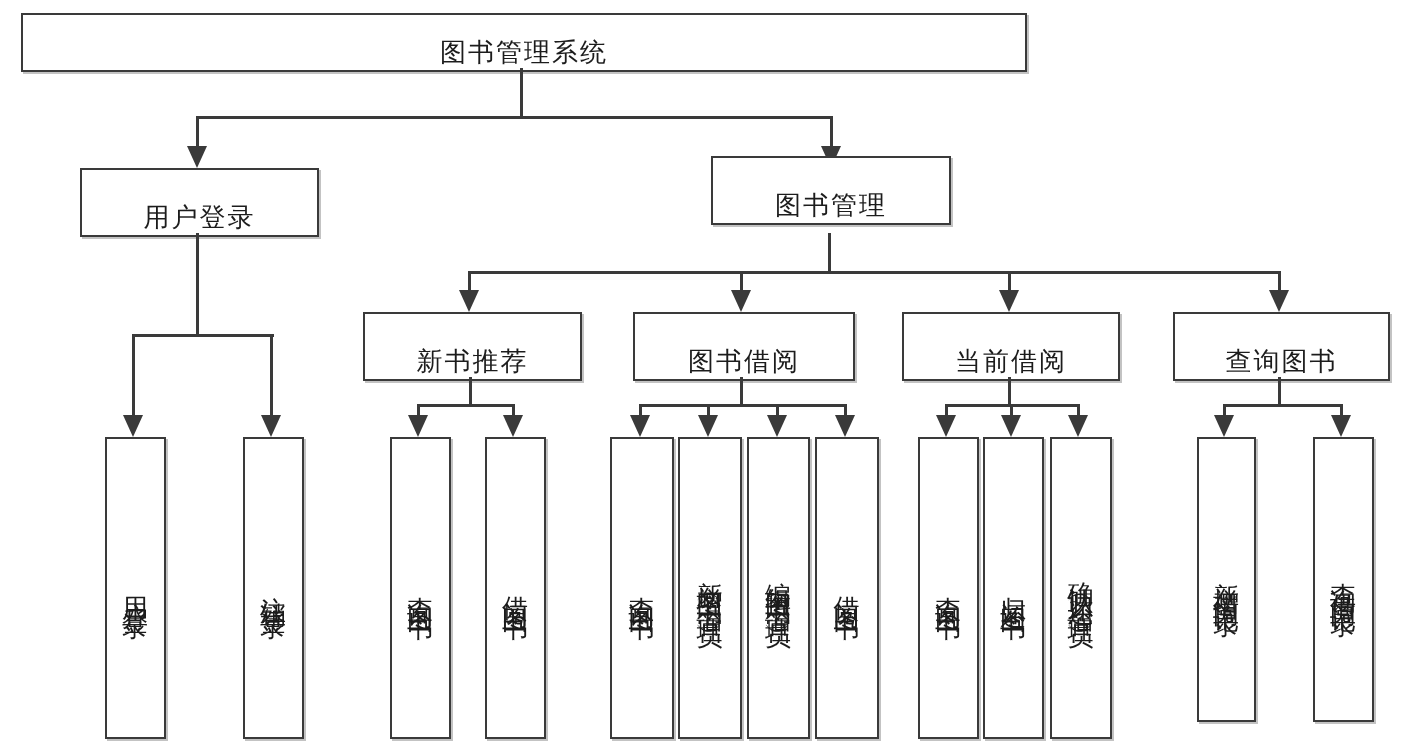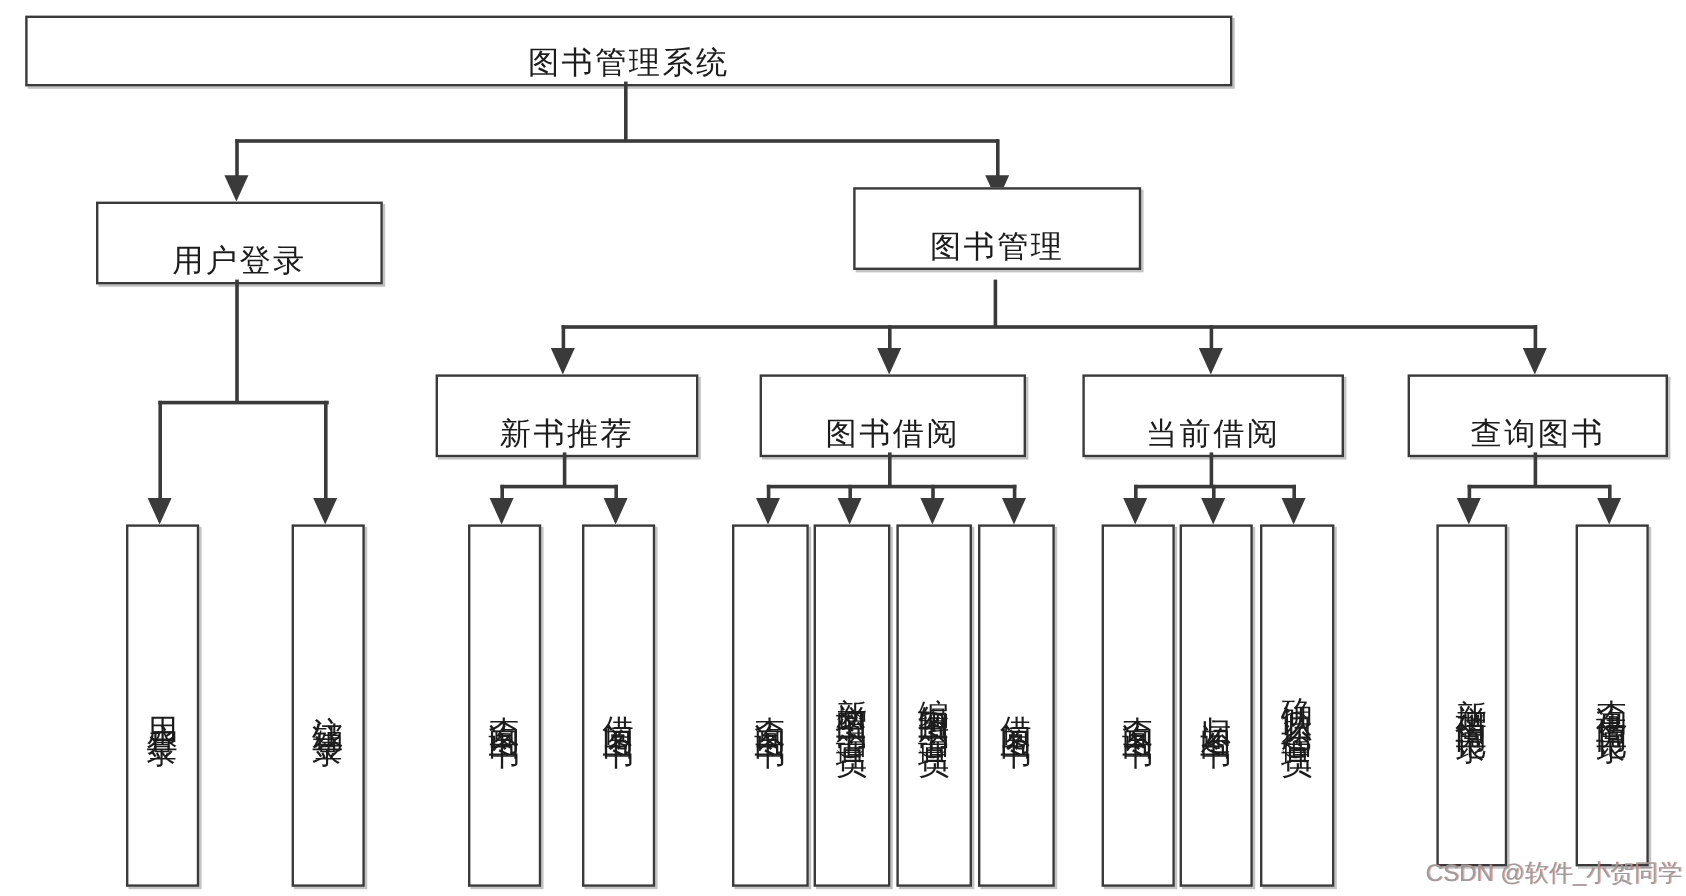--- a/index.html
+++ b/index.html
@@ -150,15 +150,14 @@
     <span class="vtxt">确认归还（管理员）</span>
   </div>
 
   <div class="leaf" style="left:1197px;top:437px;width:55px;height:281px">
     <span class="vtxt">新增借阅记录</span>
   </div>
   <div class="leaf" style="left:1313px;top:437px;width:57px;height:281px">
     <span class="vtxt">查询借阅记录</span>
   </div>
 
-  <div class="watermark">CSDN @软件_小贺同学</div>
 
 </div>
 
 </body></html>

